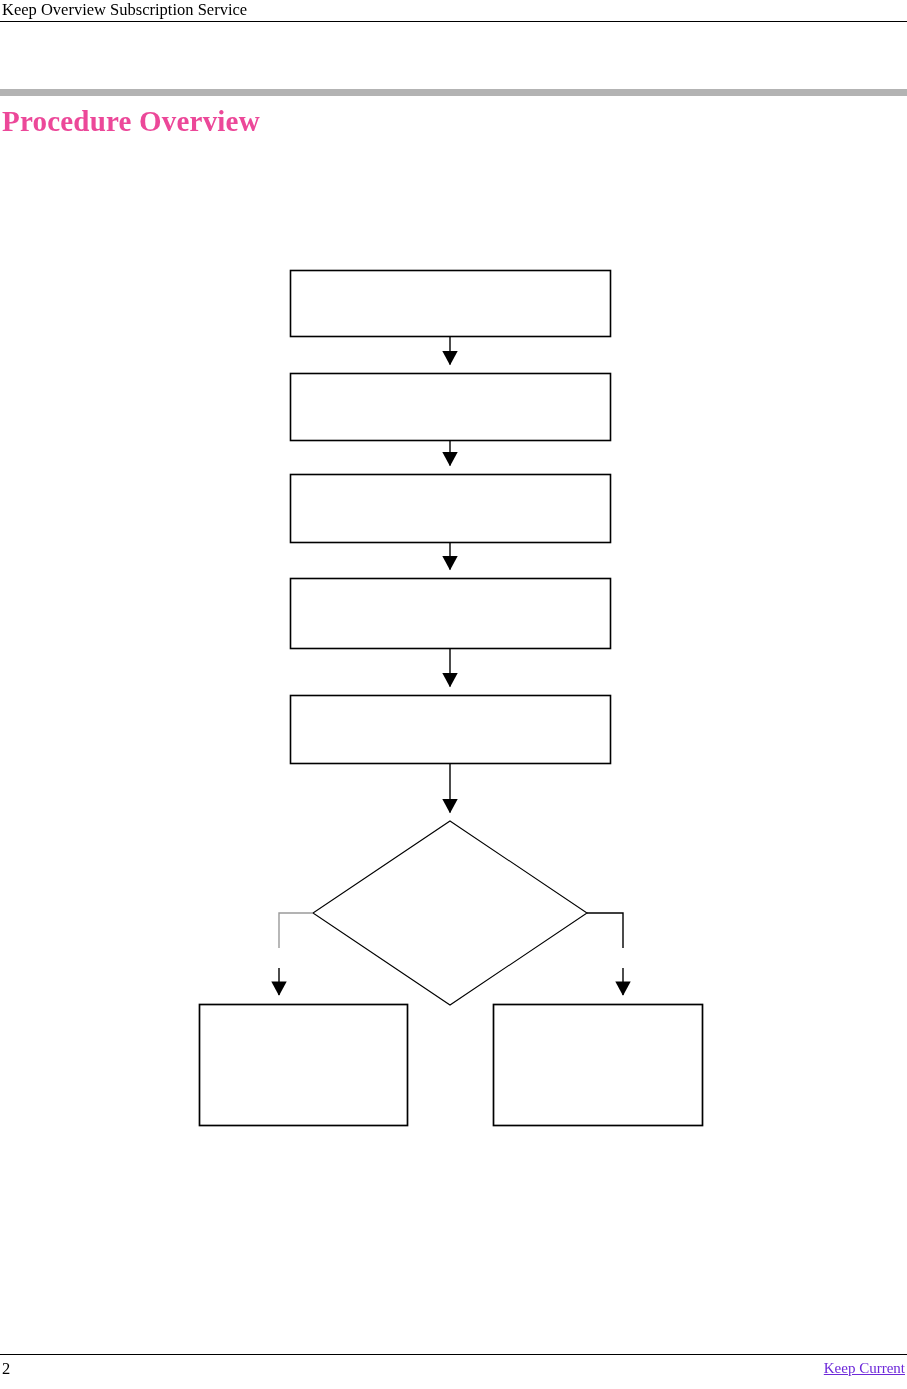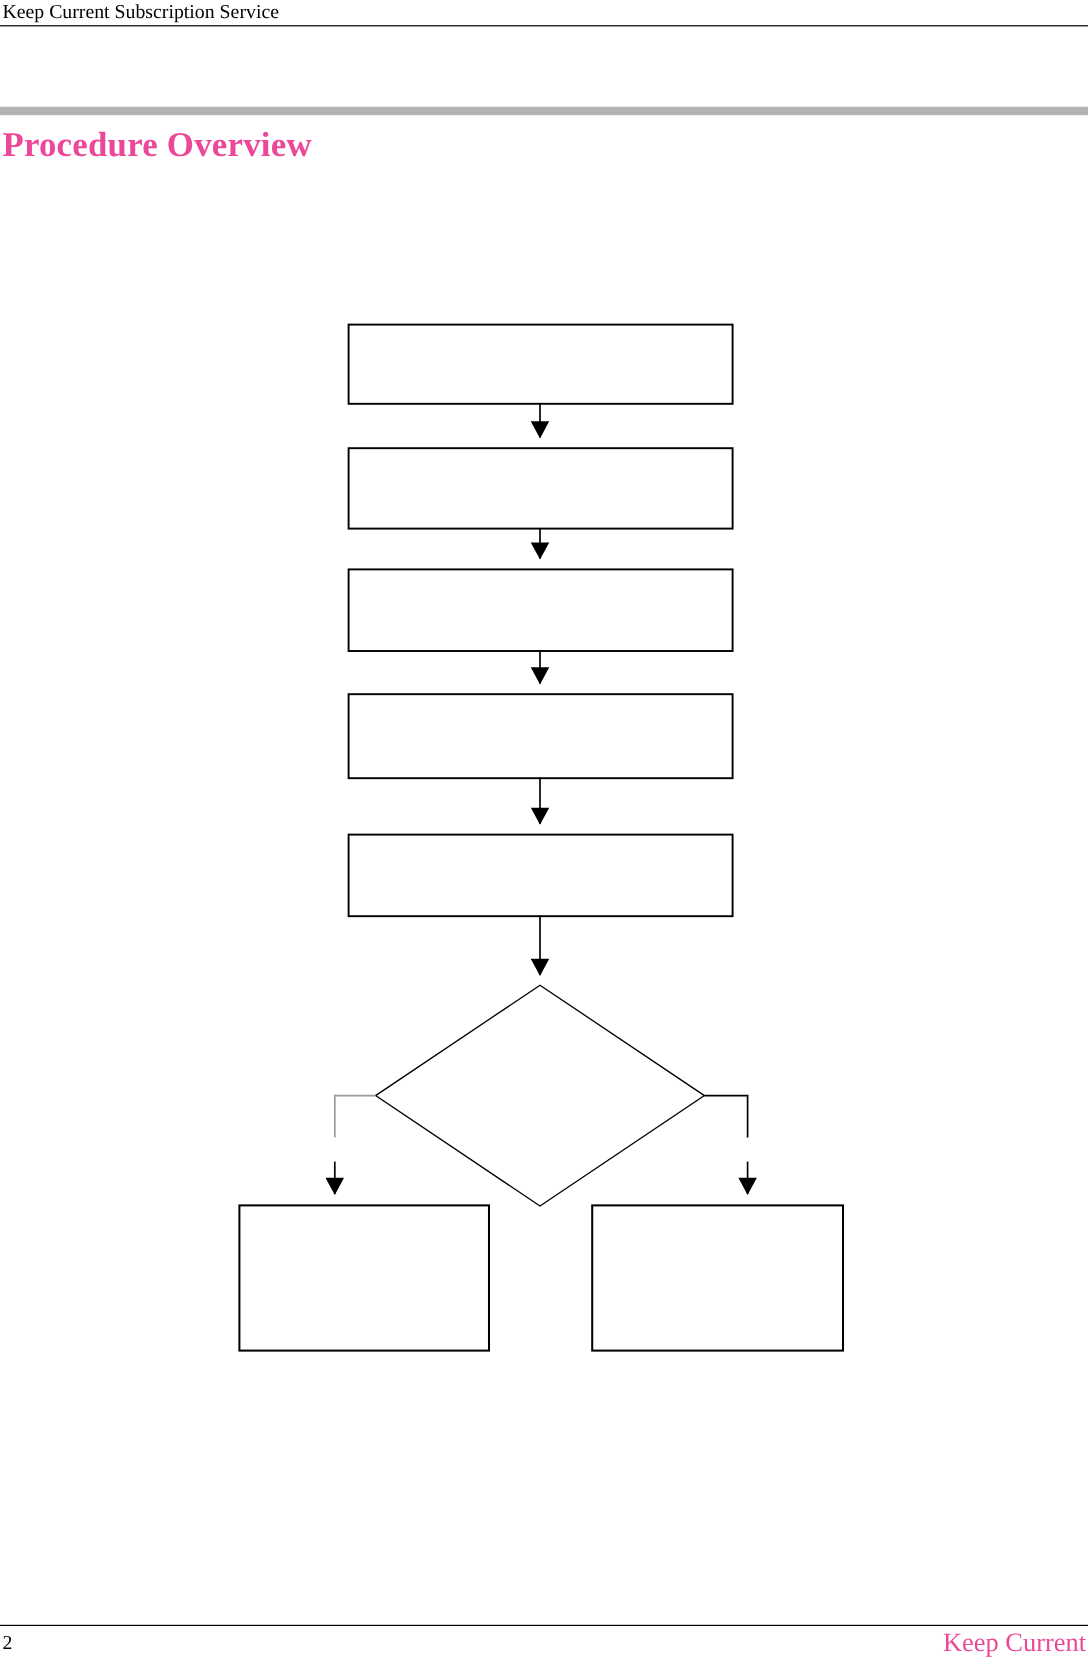--- a/index.html
+++ b/index.html
@@ -122,33 +122,34 @@
     font-family: "Liberation Serif", "DejaVu Serif", serif;
     font-size: 16.5px;
     line-height: 19px;
     color: #000000;
   }
   .footer-brand {
     position: absolute;
     right: 2px;
     top: 18px;
     font-family: "Liberation Serif", "DejaVu Serif", serif;
-    font-size: 22px;
+    font-size: 15px;
     line-height: 19px;
     white-space: nowrap;
-    color: #ec4899;
+    color: #6d28d9;
+    text-decoration: underline;
   }
 </style>
 </head>
 <body>
 
 <div id="page" style="background: rgb(255, 255, 255);">
 
   <div class="page-header">
-    <div class="header-text">Keep Current Subscription Service</div>
+    <div class="header-text">Keep Overview Subscription Service</div>
     <div class="header-rule"></div>
   </div>
 
   <div class="title-bar" style="background: rgb(179, 179, 179);"></div>
   <div class="section-title">Procedure Overview</div>
 
   <div class="flowchart">
     <svg class="flow-svg" width="907" height="1389" viewBox="0 0 907 1389">
 
       <defs>

